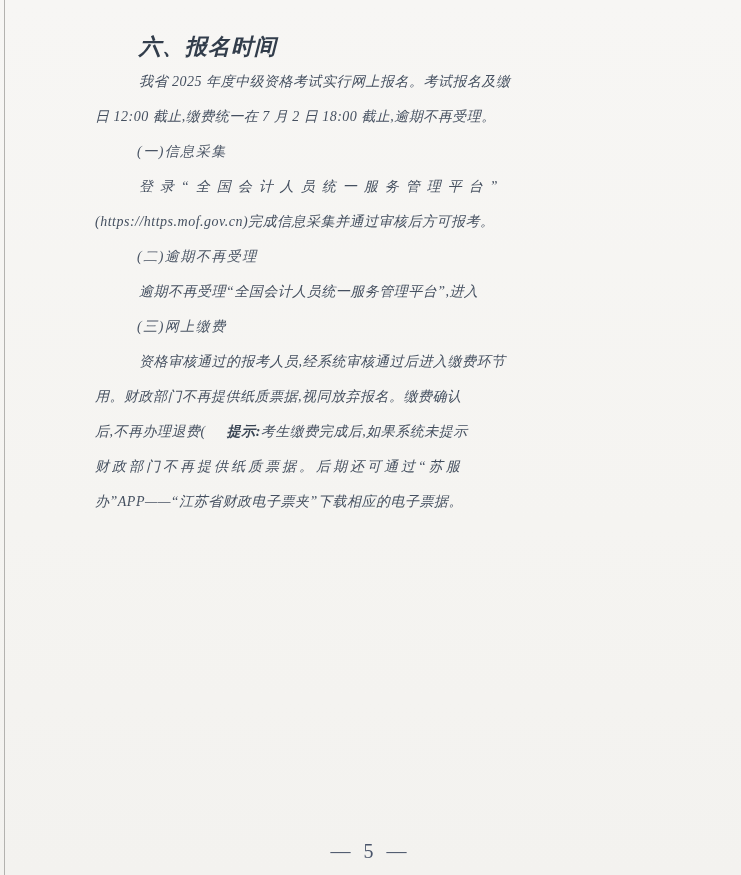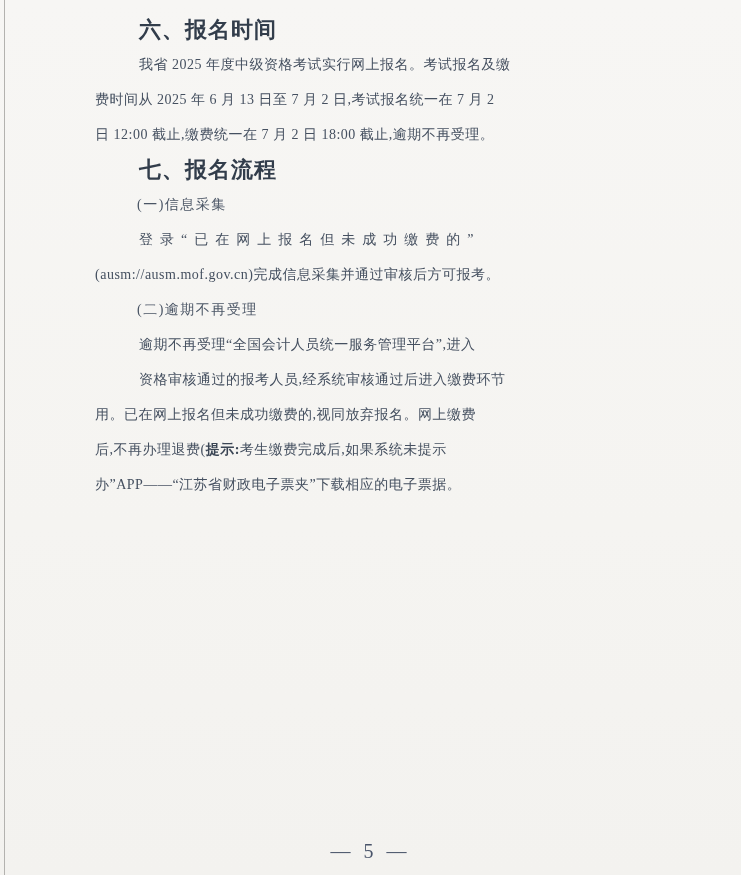--- a/index.html
+++ b/index.html
@@ -21,22 +21,23 @@
     position: absolute;
     left: 4px;
     top: 0;
     width: 1px;
     height: 100%;
     background: #b3b2af;
   }
   .content {
     position: absolute;
     left: 95px;
-    top: 12px;
+    top: 29px;
     width: 578px;
+    font-style: italic;
   }
   .line {
     height: 35px;
     line-height: 35px;
     font-size: 14px;
     white-space: nowrap;
     letter-spacing: 0.5px;
   }
   .heading {
     font-family: "Liberation Sans", "DejaVu Sans", sans-serif;
@@ -56,20 +57,21 @@
   }
   .spread-wide {
     letter-spacing: 7px;
   }
   .spread-med {
     letter-spacing: 3px;
   }
   .bold-seg {
     font-weight: 700;
     color: #3a4554;
+    margin-left: 21px;
   }
   .page-number {
     position: absolute;
     left: 0;
     top: 840px;
     width: 100%;
     text-align: center;
     font-size: 20px;
     letter-spacing: 4px;
     color: #49546a;
@@ -79,37 +81,37 @@
 <body>
 
 <div class="page">
   <div class="scan-edge"></div>
 
   <div class="content">
 
     <div class="line heading">六、报名时间</div>
 
     <div class="line indent">我省 2025 年度中级资格考试实行网上报名。考试报名及缴</div>
-    <div class="line">费时间从 2025 年 6 月 13 日至 7 月 2 日,考试报名统一在 7 月 2</div>
     <div class="line">日 12:00 截止,缴费统一在 7 月 2 日 18:00 截止,逾期不再受理。</div>
 
-    <div class="line heading">七、报名流程</div>
 
     <div class="line sub-title">(一)信息采集</div>
-    <div class="line indent spread-wide">登录“已在网上报名但未成功缴费的”</div>
-    <div class="line">(ausm://ausm.mof.gov.cn)完成信息采集并通过审核后方可报考。</div>
+    <div class="line indent spread-wide">登录“全国会计人员统一服务管理平台”</div>
+    <div class="line">(https://https.mof.gov.cn)完成信息采集并通过审核后方可报考。</div>
 
     <div class="line sub-title">(二)逾期不再受理</div>
     <div class="line indent">逾期不再受理“全国会计人员统一服务管理平台”,进入</div>
 
+    <div class="line sub-title">(三)网上缴费</div>
     <div class="line indent">资格审核通过的报考人员,经系统审核通过后进入缴费环节</div>
-    <div class="line">用。已在网上报名但未成功缴费的,视同放弃报名。网上缴费</div>
+    <div class="line">用。财政部门不再提供纸质票据,视同放弃报名。缴费确认</div>
     <div class="line">
       <span>后,不再办理退费(</span><span class="bold-seg">提示:</span><span>考生缴费完成后,如果系统未提示</span>
     </div>
 
+    <div class="line spread-med">财政部门不再提供纸质票据。后期还可通过“苏服</div>
     <div class="line">办”APP——“江苏省财政电子票夹”下载相应的电子票据。</div>
 
 
   </div>
 
   <div class="page-number">— 5 —</div>
 </div>
 
 </body></html>

